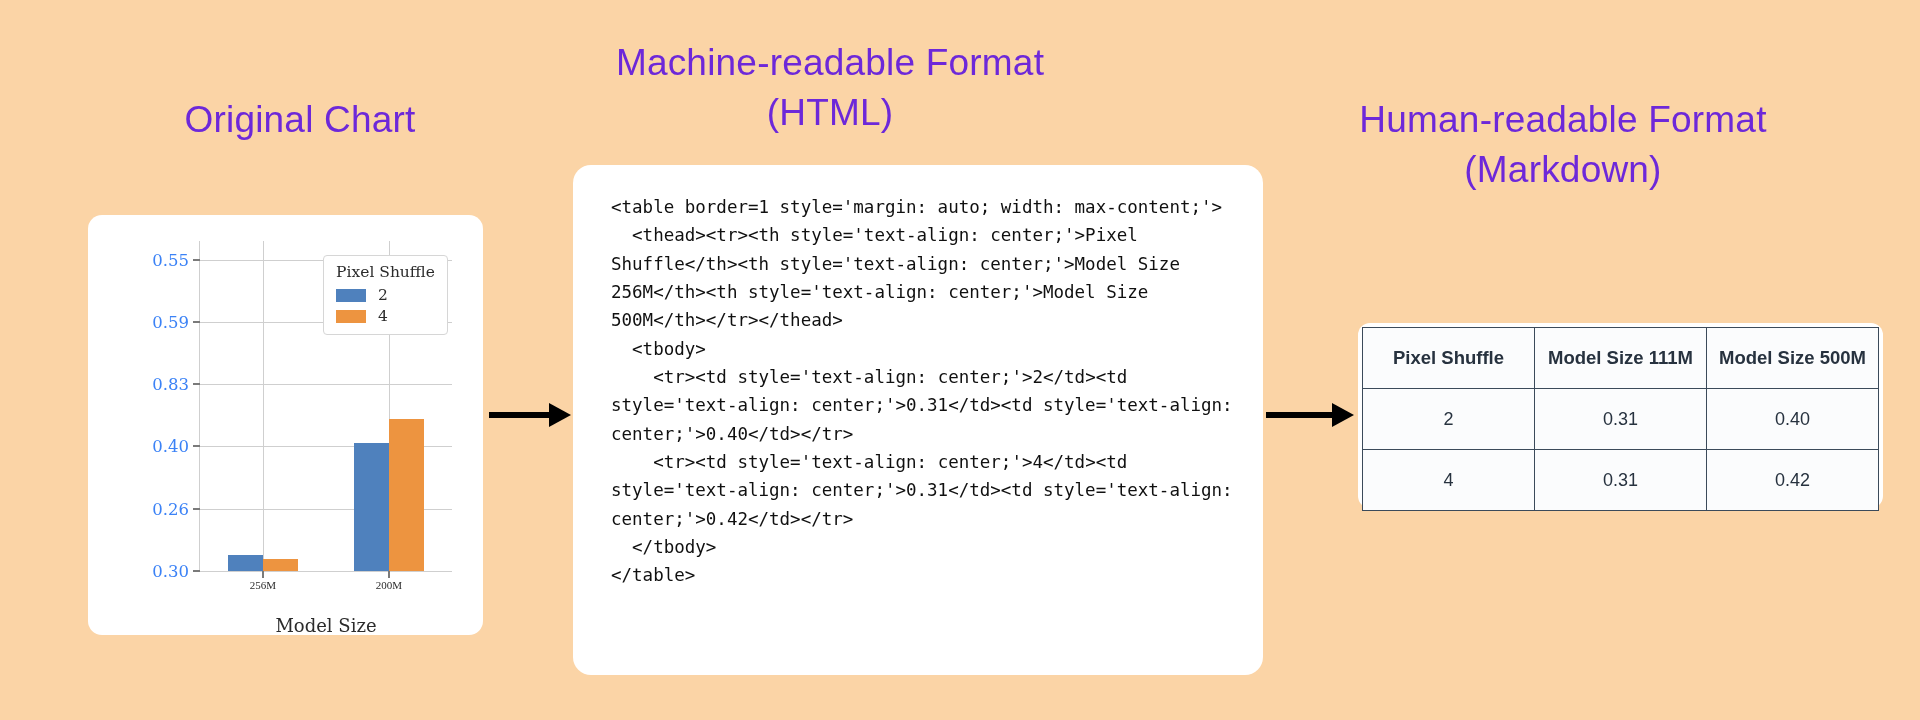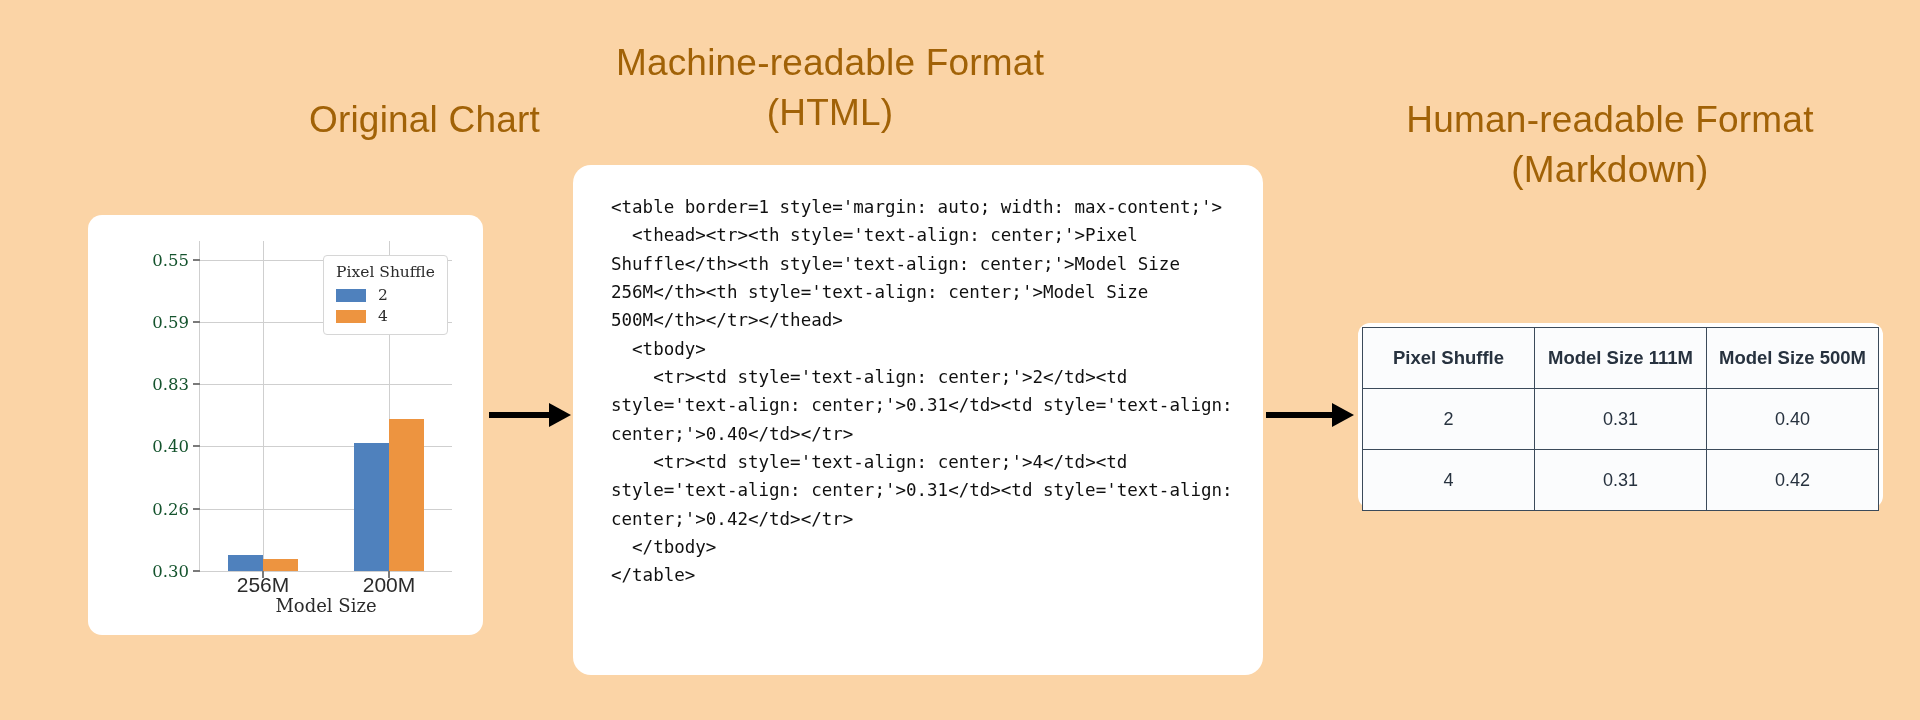--- a/index.html
+++ b/index.html
@@ -12,31 +12,31 @@
     background: #FBD4A6;
     font-family: "Liberation Sans", sans-serif;
     overflow: hidden;
     position: relative;
   }
 
   
   .heading {
     position: absolute;
     text-align: center;
-    color: #a16207;
+    color: #6d28d9;
     font-family: "Liberation Sans", sans-serif;
     font-size: 37px;
     font-weight: 400;
     letter-spacing: 0.2px;
     line-height: 1.35;
     white-space: pre-line;
   }
-  #heading-original  { left: 60px;   top: 95px;  width: 480px; text-align: right; }
+  #heading-original  { left: 60px;   top: 95px;  width: 480px; }
   #heading-machine   { left: 580px;  top: 38px;  width: 500px; }
-  #heading-human     { left: 1330px; top: 95px;  width: 560px; }
+  #heading-human     { left: 1283px; top: 95px;  width: 560px; }
 
   
   .card {
     position: absolute;
     background: #ffffff;
     border-radius: 16px;
   }
 
   
   #chart-card {
@@ -74,21 +74,21 @@
     height: 100%;
     background: #cfcfcf;
   }
   .ytick-label {
     position: absolute;
     right: 100%;
     margin-right: 11px;
     transform: translateY(-50%);
     font-family: "DejaVu Serif", "Liberation Serif", serif;
     font-size: 16.5px;
-    color: #14532d;
+    color: #3b82f6;
     white-space: nowrap;
   }
   .ytick-mark {
     position: absolute;
     right: 100%;
     width: 7px;
     height: 2px;
     background: #7a7a7a;
     transform: translateY(-50%);
   }
@@ -96,31 +96,31 @@
     position: absolute;
     top: 100%;
     width: 2px;
     height: 7px;
     background: #7a7a7a;
     transform: translateX(-50%);
   }
   .xtick-label {
     position: absolute;
     top: 100%;
-    margin-top: 2px;
+    margin-top: 8px;
     transform: translateX(-50%);
-    font-family: Liberation Sans, sans-serif;
-    font-size: 21px;
+    font-family: Liberation Serif, serif;
+    font-size: 11px;
     color: #2b2b2b;
     white-space: nowrap;
   }
   .xaxis-title {
     position: absolute;
     top: 100%;
-    margin-top: 24px;
+    margin-top: 44px;
     left: 50%;
     transform: translateX(-50%);
     font-family: "DejaVu Serif", "Liberation Serif", serif;
     font-size: 18px;
     color: #2b2b2b;
     white-space: nowrap;
   }
   .bar {
     position: absolute;
     bottom: 0;

